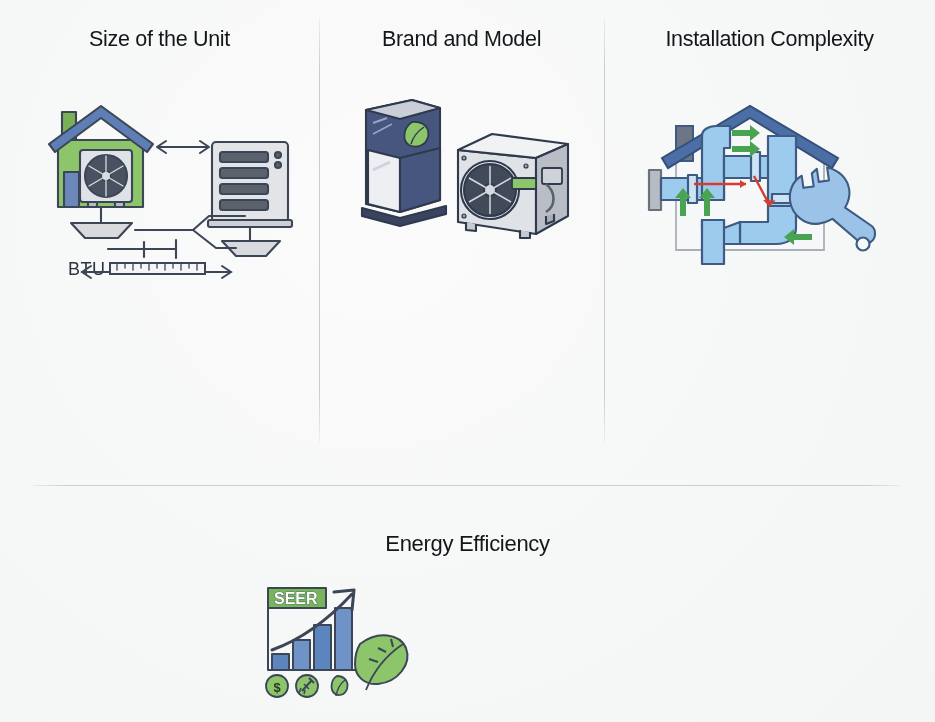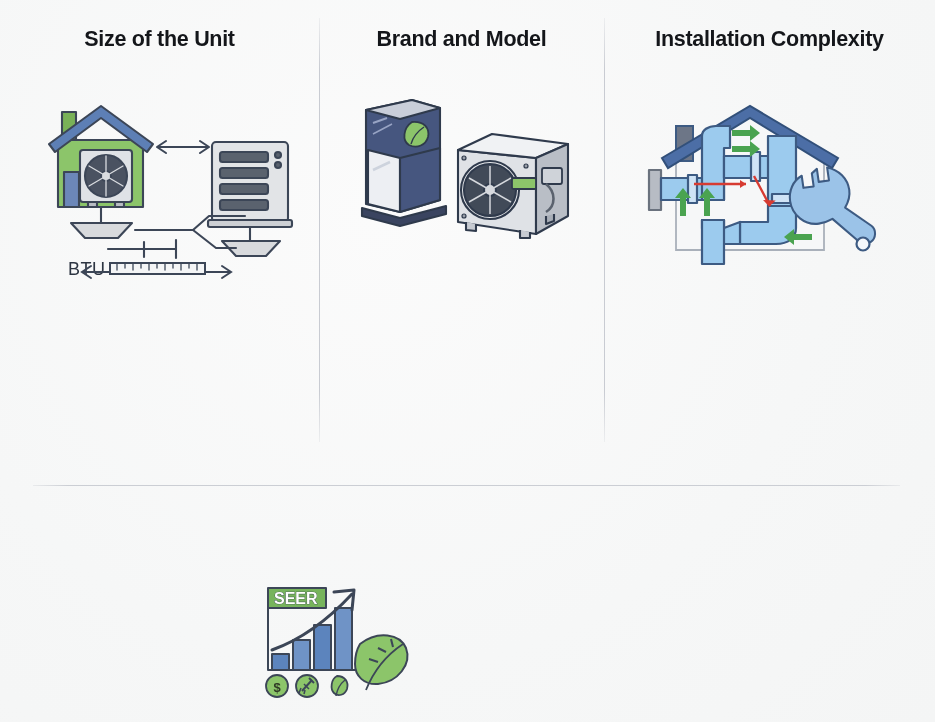--- a/index.html
+++ b/index.html
@@ -49,21 +49,21 @@
                 rgba(201,204,210,0.95) 4%,
                 rgba(201,204,210,0.95) 96%,
                 rgba(208,211,216,0.35) 100%);
   }
 
   
   .panel-title {
     position: absolute;
     text-align: center;
     font-size: 21.5px;
-    font-weight: bold;
+    font-weight: normal;
     color: #14161a;
     letter-spacing: -0.3px;
     white-space: nowrap;
   }
   #title-1 { left: 0;   top: 27px; width: 319px; }
   #title-2 { left: 319px; top: 27px; width: 285px; }
   #title-3 { left: 604px; top: 27px; width: 331px; }
   #title-4 { left: 0;   top: 531px; width: 935px; font-size: 22px; }
 
   
@@ -80,20 +80,21 @@
 
 <div id="page">
 
   <div class="v-divider" id="vdiv-1"></div>
   <div class="v-divider" id="vdiv-2"></div>
   <div class="h-divider"></div>
 
   <div class="panel-title" id="title-1">Size of the Unit</div>
   <div class="panel-title" id="title-3">Installation Complexity</div>
   <div class="panel-title" id="title-2">Brand and Model</div>
+  <div class="panel-title" id="title-4">Energy Efficiency</div>
 
   <div class="illus" id="illus-size">
     <svg width="265" height="190" viewBox="0 0 265 190">
       <g stroke="#3c4657" stroke-width="2.1" stroke-linejoin="round" stroke-linecap="round" fill="none">
 
         <g>
           <rect x="22" y="22" width="14" height="34" fill="#79b158"></rect>
         </g>
 
         <g>

